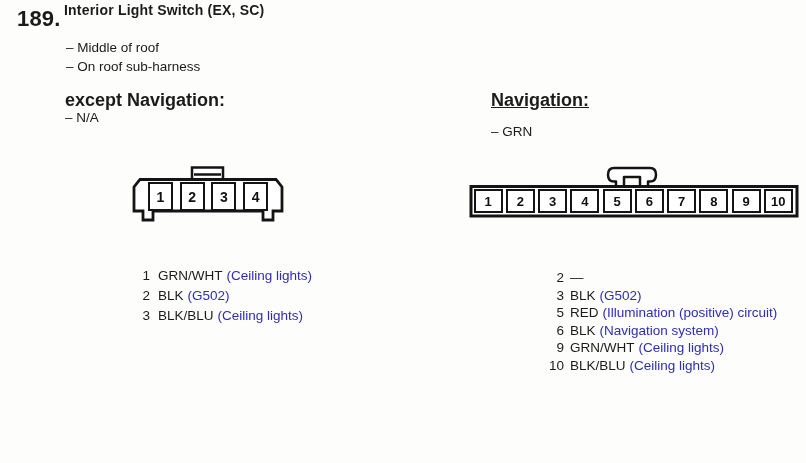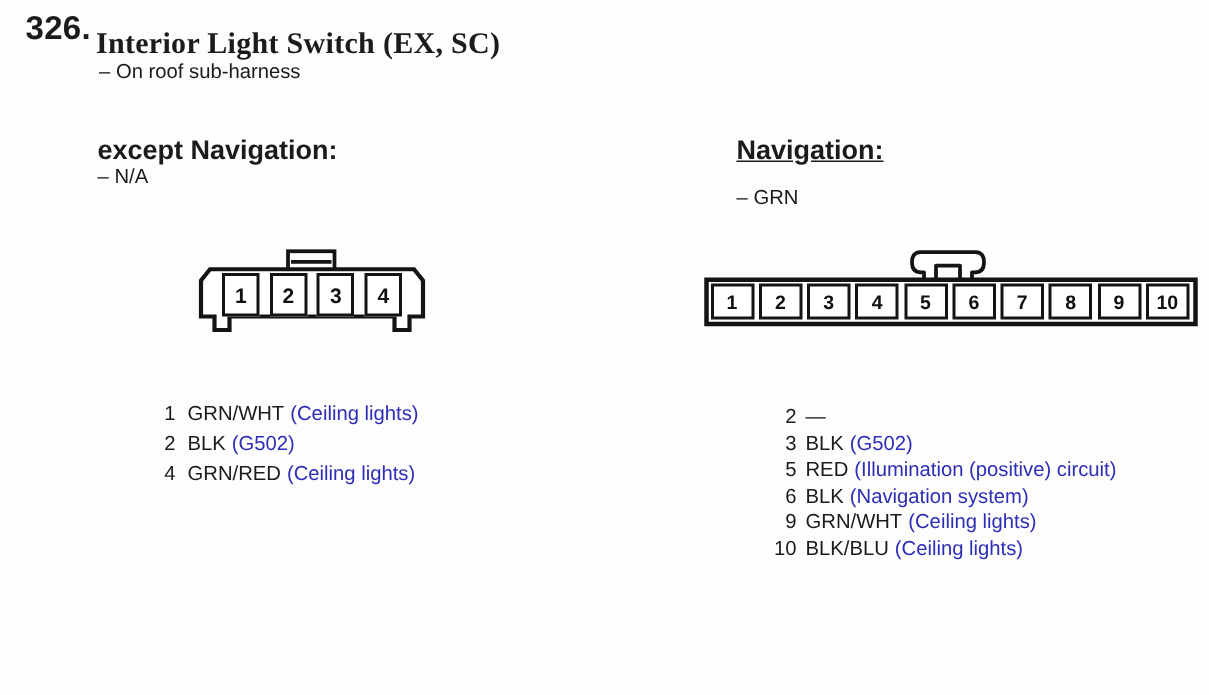--- a/index.html
+++ b/index.html
@@ -12,21 +12,21 @@
   body{
     width:806px;height:463px;position:relative;overflow:hidden;
     background:var(--paper);
     font-family:"Liberation Sans","DejaVu Sans",sans-serif;
     color:var(--ink);
     -webkit-font-smoothing:antialiased;
   }
   .abs{position:absolute;}
   
   .title-num{left:17px;top:6px;font-size:22px;font-weight:bold;letter-spacing:.2px;}
-  .title-text{left:64px;top:18px;font-size:20px;font-weight:bold;letter-spacing:.2px;font-family:Liberation Serif, serif;}
+  .title-text{left:64px;top:2px;font-size:14px;font-weight:bold;letter-spacing:.2px;}
   
   .notes{left:66px;top:39px;font-size:13.5px;line-height:18.5px;white-space:nowrap;}
   
   .col-heading{font-size:18px;font-weight:bold;white-space:nowrap;}
   .heading-left{left:65px;top:90px;}
   .heading-right{left:491px;top:90px;text-decoration:underline;}
   .subnote{font-size:13.5px;white-space:nowrap;}
   .subnote-left{left:65px;top:110px;}
   .subnote-right{left:491px;top:124px;}
   
@@ -36,38 +36,39 @@
   .cell{
     box-sizing:border-box;background:#fff;border:2.5px solid var(--stroke);
     display:flex;align-items:center;justify-content:center;
     font-weight:bold;color:#111;
   }
   .connector-left .cells{left:16px;top:21px;gap:6.7px;}
   .connector-left .cell{width:25px;height:29px;font-size:14px;}
   .connector-right .cells{left:7.5px;top:29px;gap:3.25px;}
   .connector-right .cell{width:29px;height:24px;font-size:13px;}
   
-  .pinlist{position:absolute;font-size:13.5px;white-space:nowrap;}
+  .pinlist{position:absolute;font-size:13.5px;white-space:nowrap;margin-left:33px;}
   .pinlist-left{left:105px;top:266px;line-height:20px;}
   .pinlist-right{left:512px;top:269px;line-height:17.5px;}
   .pinrow{white-space:nowrap;}
   .pin-num{display:inline-block;text-align:right;}
   .pinlist-left .pin-num{width:12px;margin-right:8px;}
   .pinlist-right .pin-num{width:19px;margin-right:6px;}
   .wire{color:var(--ink);}
   .dest{color:var(--link_blue);margin-left:4px;}
 </style>
 </head>
 <body>
 
-<span class="abs title-num">326.</span>
+<span class="abs title-num">189.</span>
 <span class="abs title-text">Interior Light Switch (EX, SC)</span>
 
 <div class="abs notes">
 
+    <div class="note-line">– Middle of roof</div>
 
     <div class="note-line">– On roof sub-harness</div>
   </div>
 
 <span class="abs col-heading heading-left">except Navigation:</span>
 <span class="abs subnote subnote-left">– N/A</span>
 
 <span class="abs col-heading heading-right">Navigation:</span>
 <span class="abs subnote subnote-right">– GRN</span>
 
@@ -125,24 +126,24 @@
 <div class="pinlist pinlist-left">
 
     <div class="pinrow">
       <span class="pin-num">1</span><span class="wire">GRN/WHT</span><span class="dest">(Ceiling lights)</span>
     </div>
 
     <div class="pinrow">
       <span class="pin-num">2</span><span class="wire">BLK</span><span class="dest">(G502)</span>
     </div>
 
+    <div class="pinrow">
+      <span class="pin-num">3</span><span class="wire">BLK/BLU</span><span class="dest">(Ceiling lights)</span>
+    </div>
 
-    <div class="pinrow">
-      <span class="pin-num">4</span><span class="wire">GRN/RED</span><span class="dest">(Ceiling lights)</span>
-    </div>
   </div>
 
 <div class="pinlist pinlist-right">
 
 
     <div class="pinrow">
       <span class="pin-num">2</span><span class="wire">—</span><span class="dest"></span>
     </div>
 
     <div class="pinrow">

